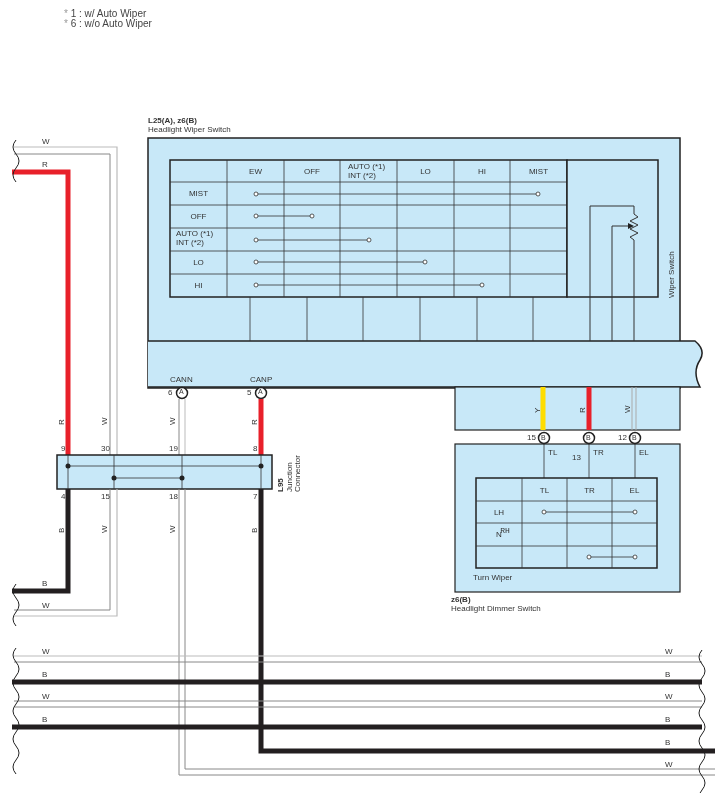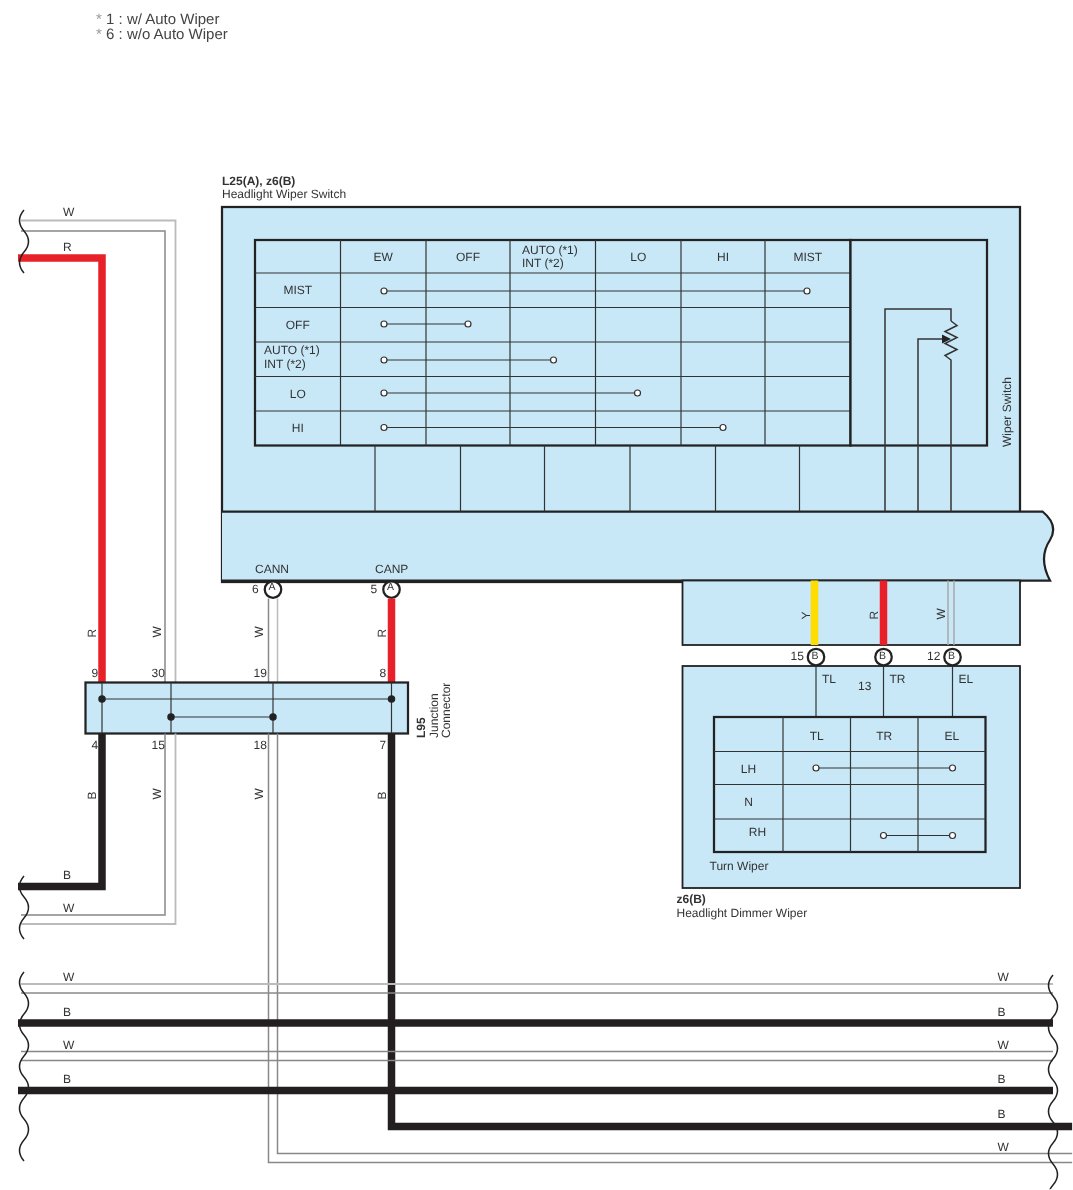--- a/index.html
+++ b/index.html
@@ -204,25 +204,25 @@
 
 <div class="lbl" style="left:548px;top:448px;">TL</div>
 <div class="lbl" style="left:593px;top:448px;">TR</div>
 <div class="lbl" style="left:639px;top:448px;">EL</div>
 
 <div class="cell" style="left:522px;top:486px;width:45px;">TL</div>
 <div class="cell" style="left:567px;top:486px;width:45px;">TR</div>
 <div class="cell" style="left:612px;top:486px;width:45px;">EL</div>
 <div class="cell" style="left:476px;top:508px;width:46px;">LH</div>
 <div class="cell" style="left:476px;top:530px;width:46px;">N</div>
-<div class="cell" style="left:476px;top:550px;width:58px;">RH</div>
+<div class="cell" style="left:476px;top:526px;width:58px;font-family:Liberation Mono, monospace;">RH</div>
 
 <div class="lbl" style="left:473px;top:573px;">Turn Wiper</div>
 <div class="lbl bold" style="left:451px;top:595px;">z6(B)</div>
-<div class="lbl" style="left:451px;top:604px;">Headlight Dimmer Wiper</div>
+<div class="lbl" style="left:451px;top:604px;">Headlight Dimmer Switch</div>
 
 <div class="lbl" style="left:61px;top:444px;">9</div>
 <div class="lbl" style="left:101px;top:444px;">30</div>
 <div class="lbl" style="left:169px;top:444px;">19</div>
 <div class="lbl" style="left:253px;top:444px;">8</div>
 <div class="lbl" style="left:61px;top:492px;">4</div>
 <div class="lbl" style="left:101px;top:492px;">15</div>
 <div class="lbl" style="left:169px;top:492px;">18</div>
 <div class="lbl" style="left:253px;top:492px;">7</div>
 <div class="vtext bold" style="left:276px;top:492px;">L95</div>

